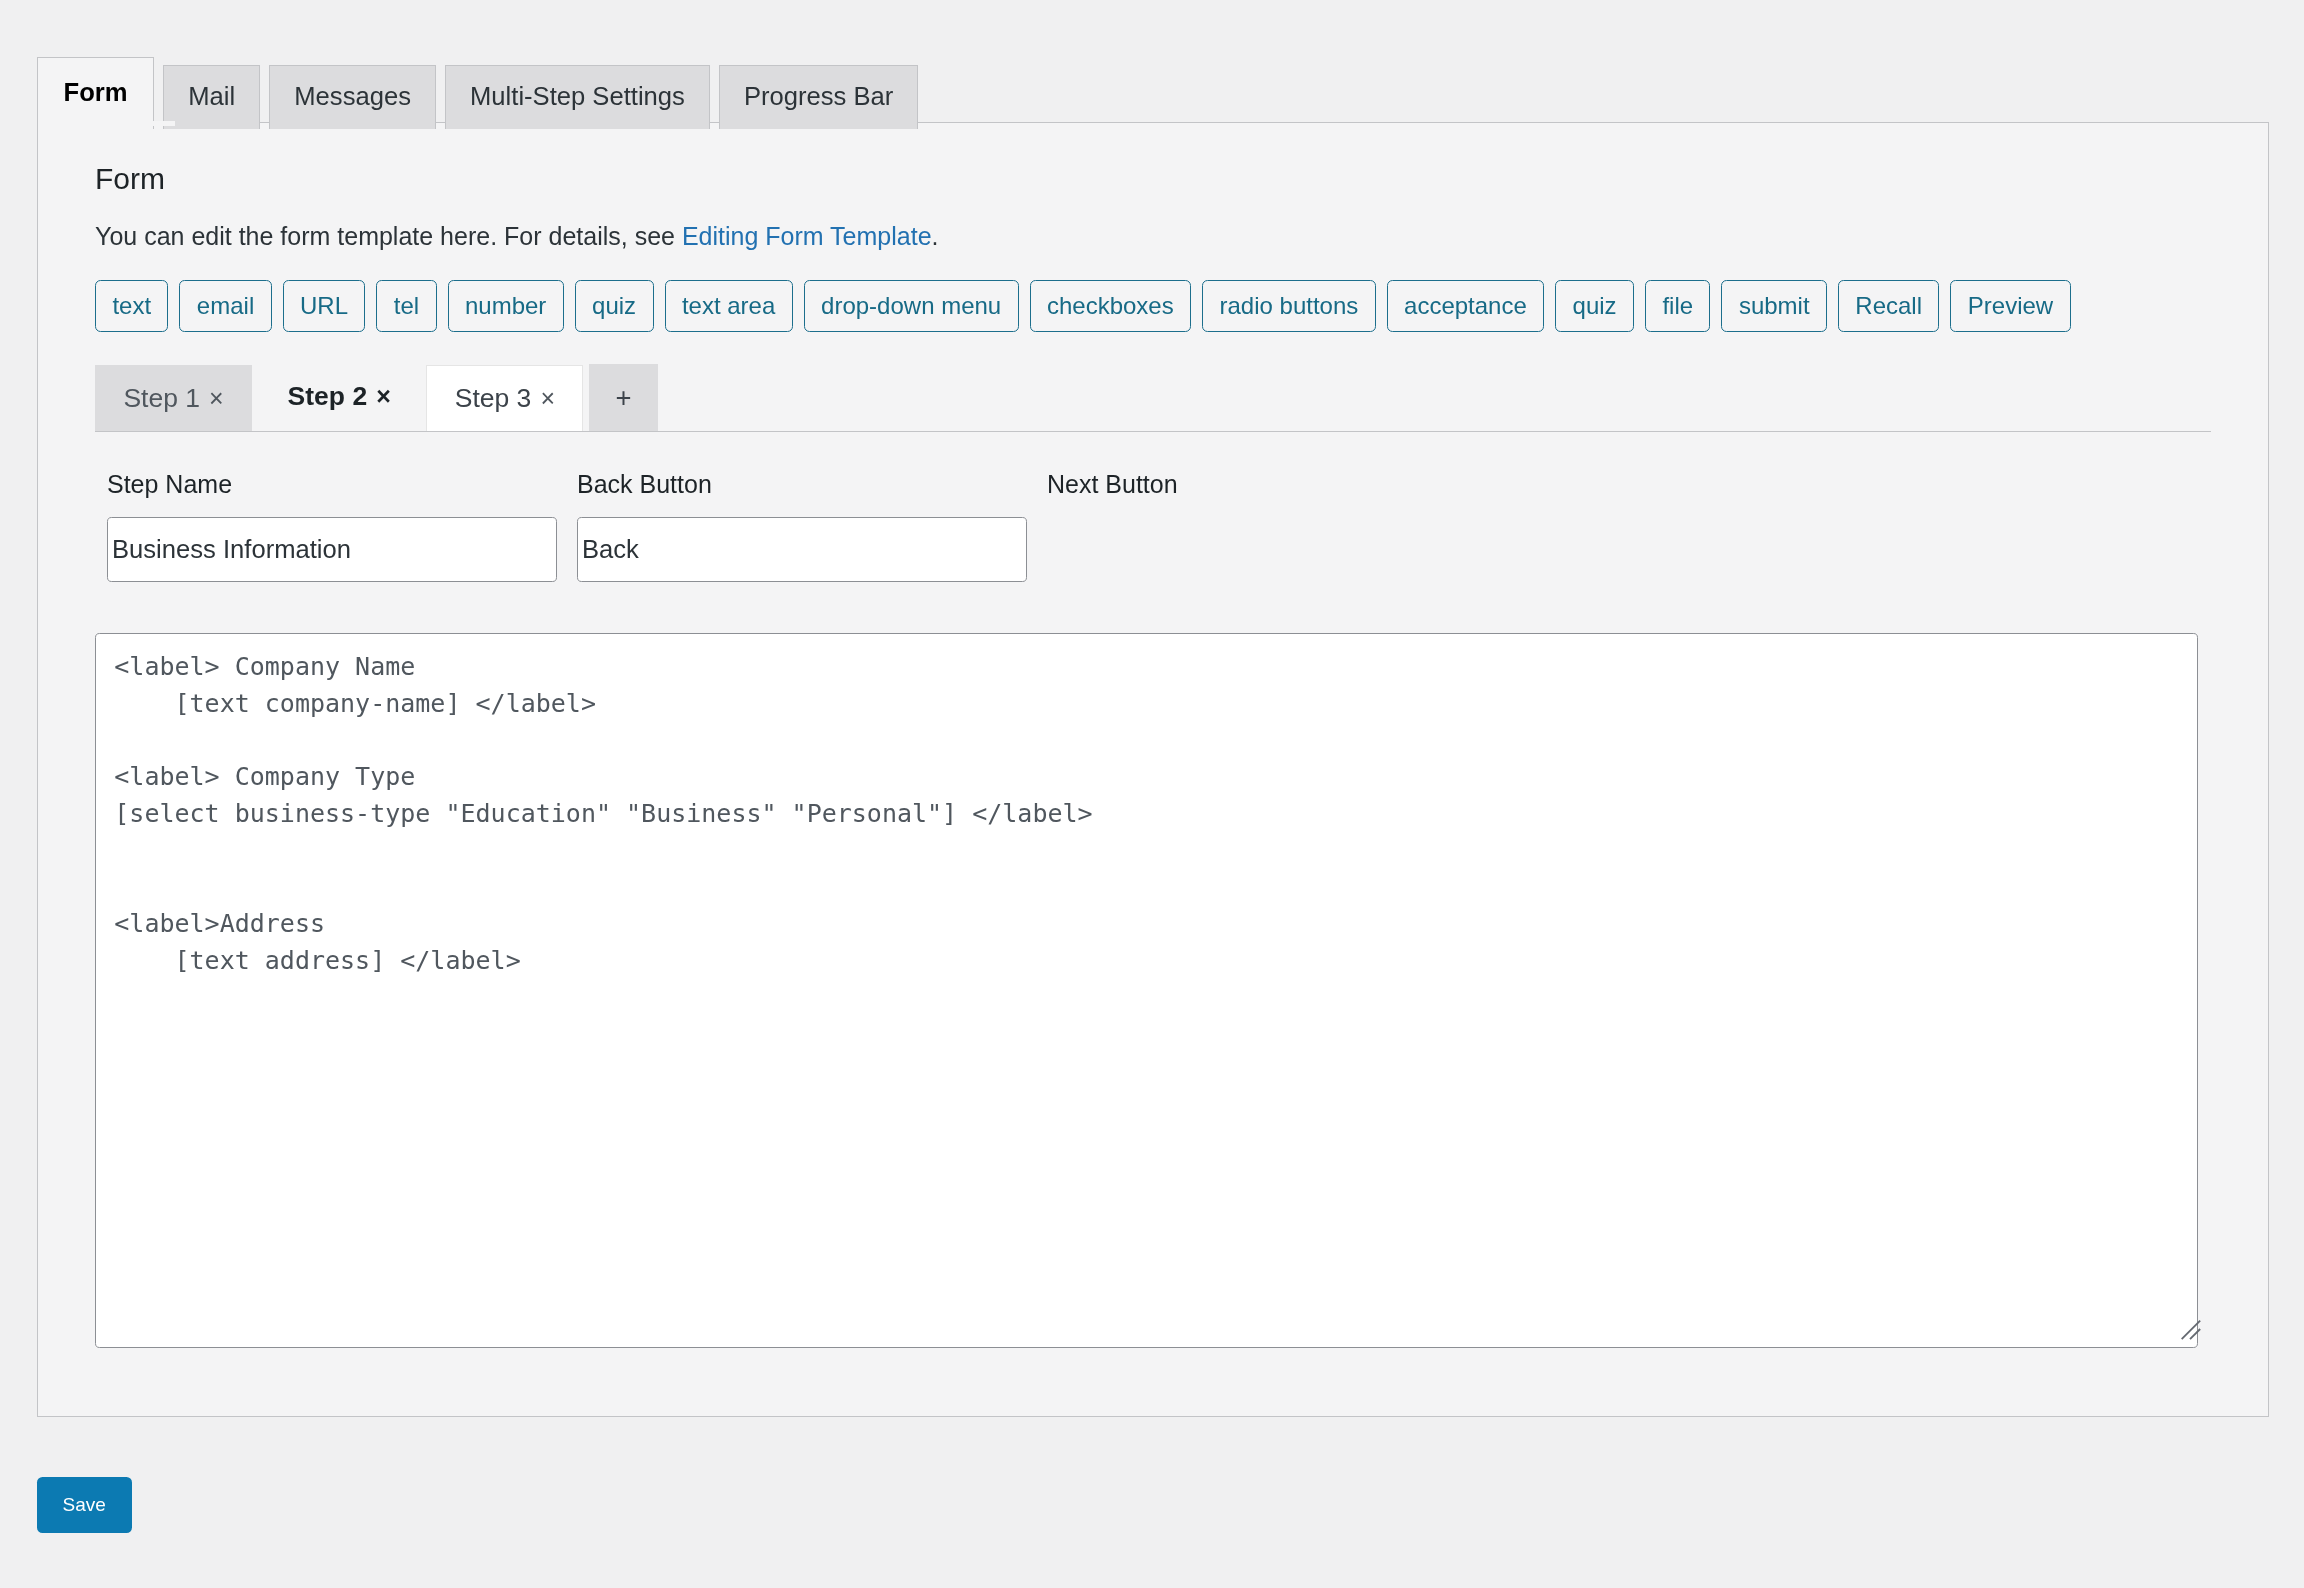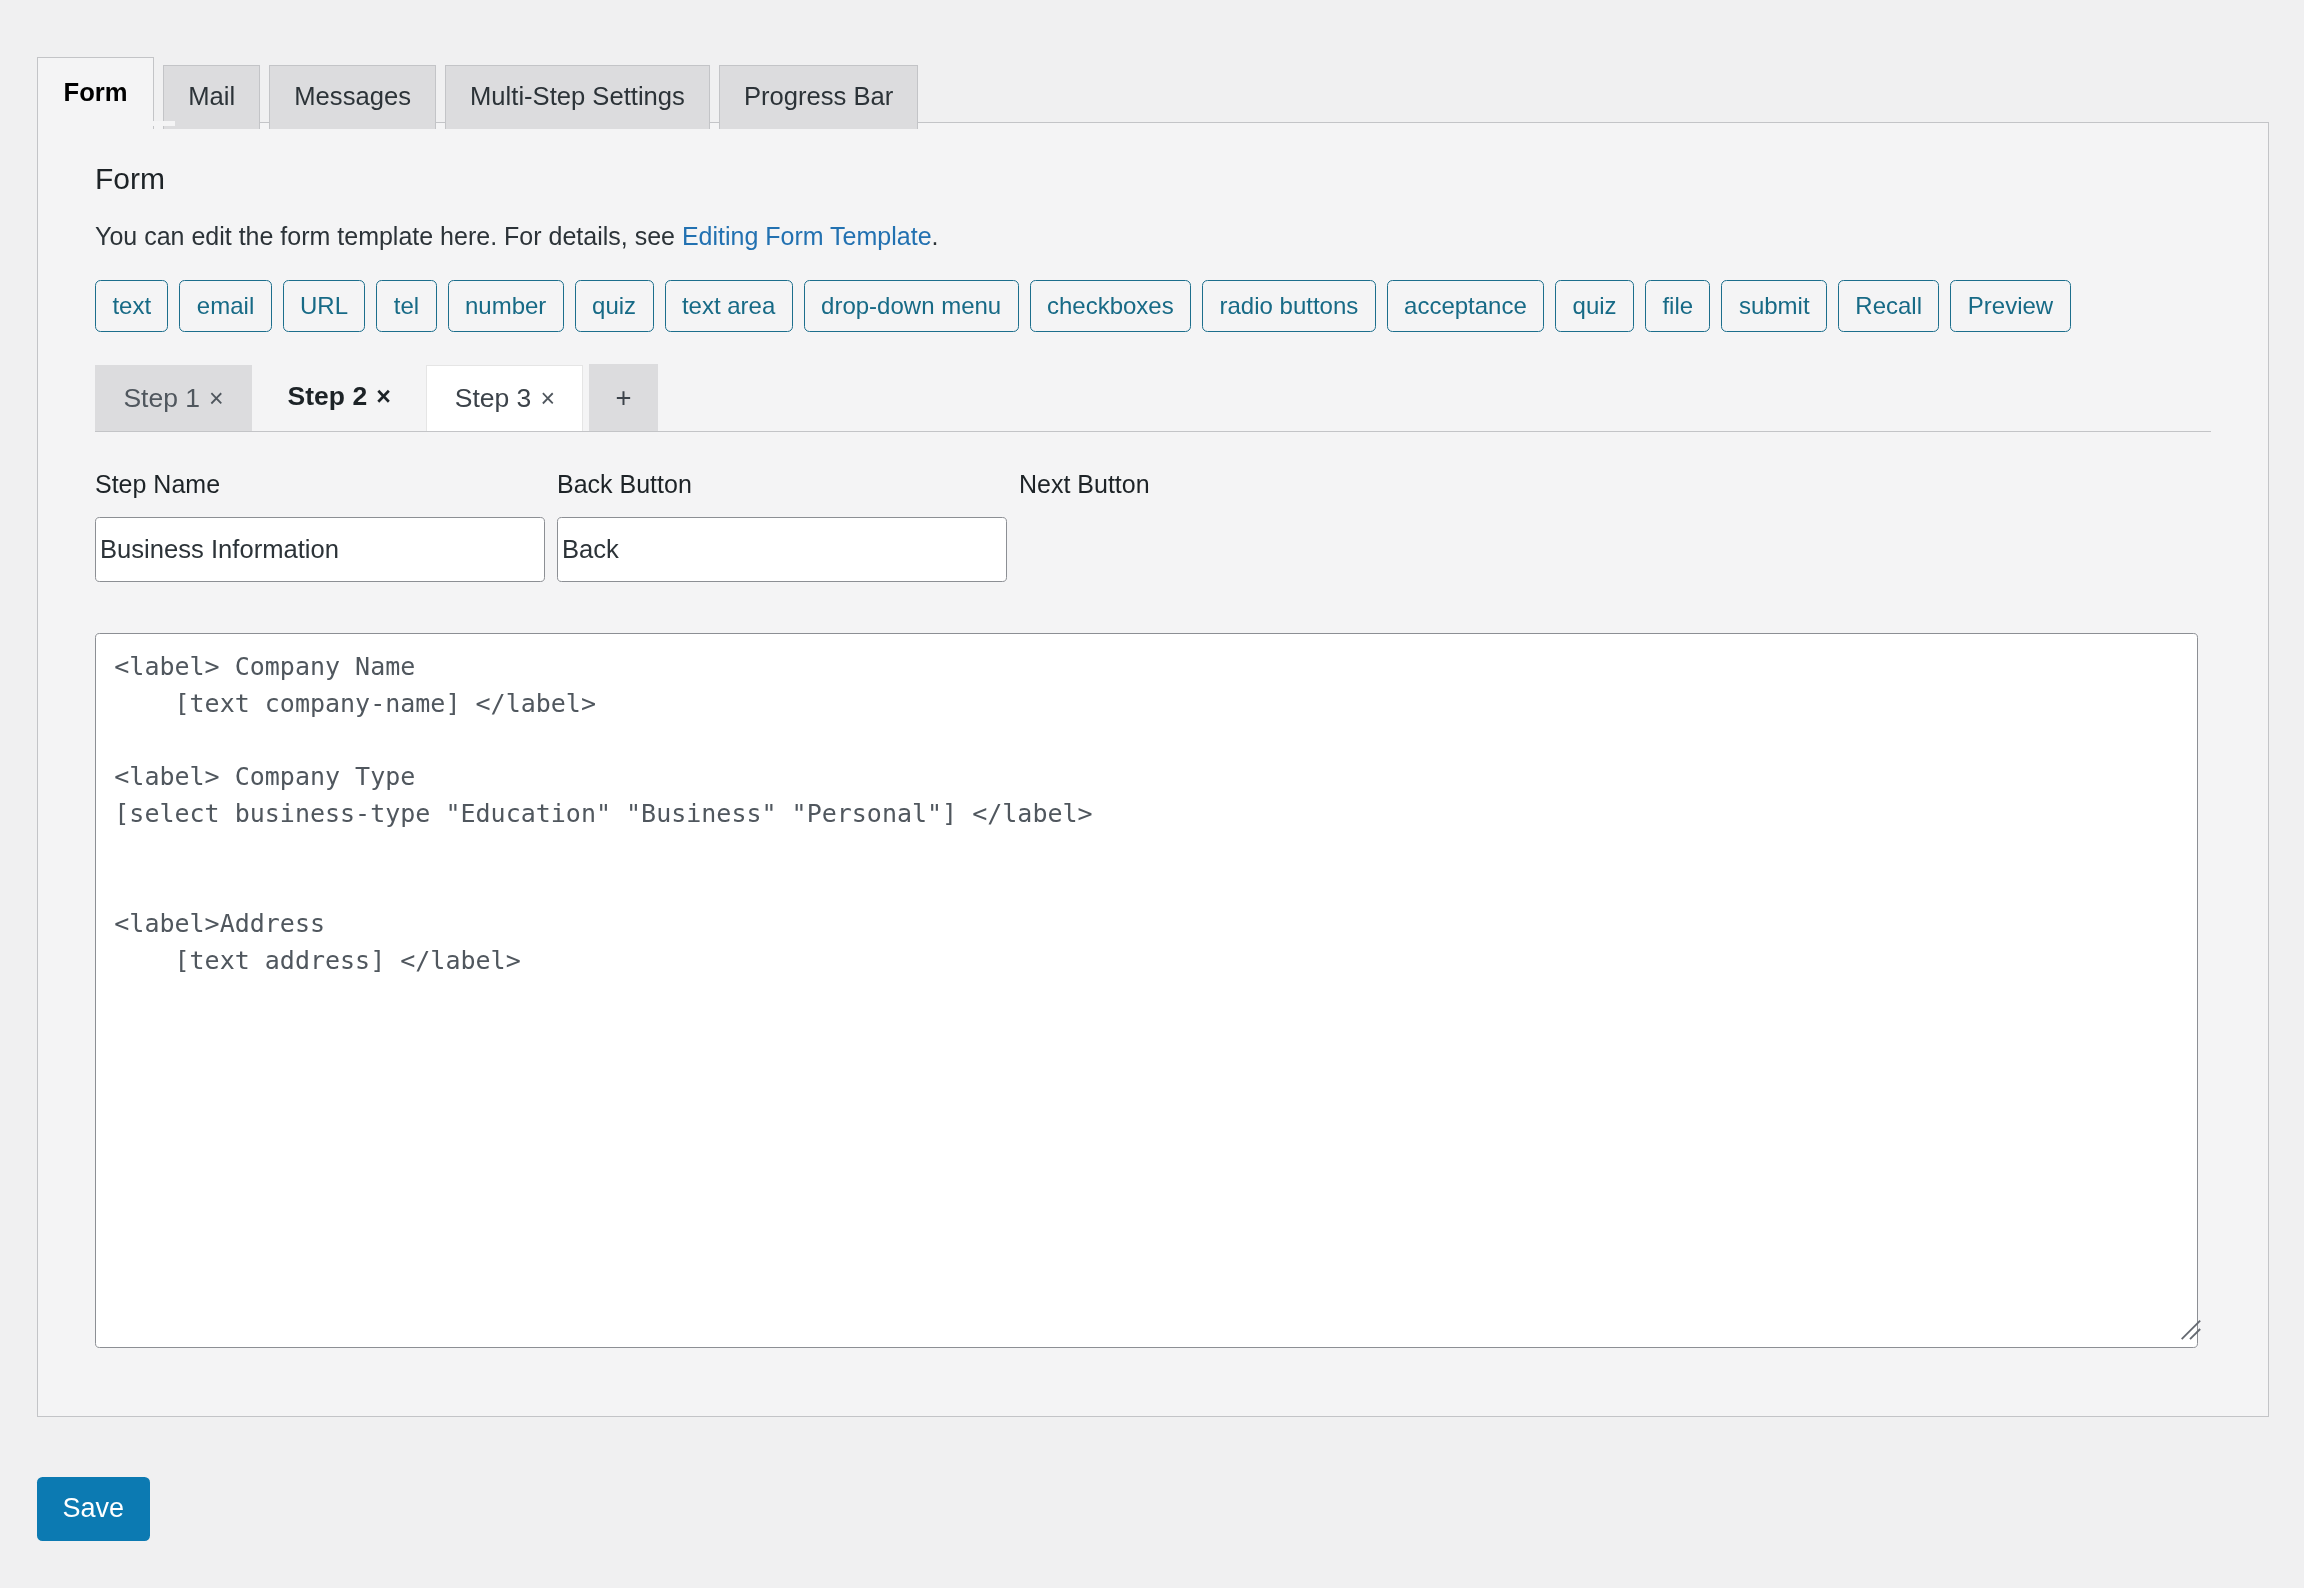--- a/index.html
+++ b/index.html
@@ -174,21 +174,22 @@
     font-size: 27.4px;
     line-height: 1;
     padding: 19px 25.6px 20px 25.6px;
     cursor: pointer;
   }
 
   
   .fields-row {
     display: flex;
     margin-top: 40px;
-    gap: 12px;
+    gap: 20px;
+    margin-left: 12px;
   }
   .field-col { display: flex; flex-direction: column; }
   .field-col.c1 { width: 450px; }
   .field-col.c2 { width: 450px; }
   .field-col.c3 { width: 450px; }
   .field-label {
     font-size: 25px;
     color: #1d2327;
     line-height: 1;
     margin-bottom: 20px;
@@ -243,21 +244,21 @@
   .save-btn {
     position: absolute;
     left: 37px;
     top: 1477px;
     box-sizing: border-box;
     background: #0c7ab2;
     border: none;
     border-radius: 5.5px;
     color: #ffffff;
     font-family: "Liberation Sans", sans-serif;
-    font-size: 27px;
+    font-size: 19px;
     line-height: 1;
     padding: 18.3px 25.6px 19px 25.6px;
     cursor: pointer;
   }
 </style>
 </head>
 <body>
 
 <div class="screen">
 

